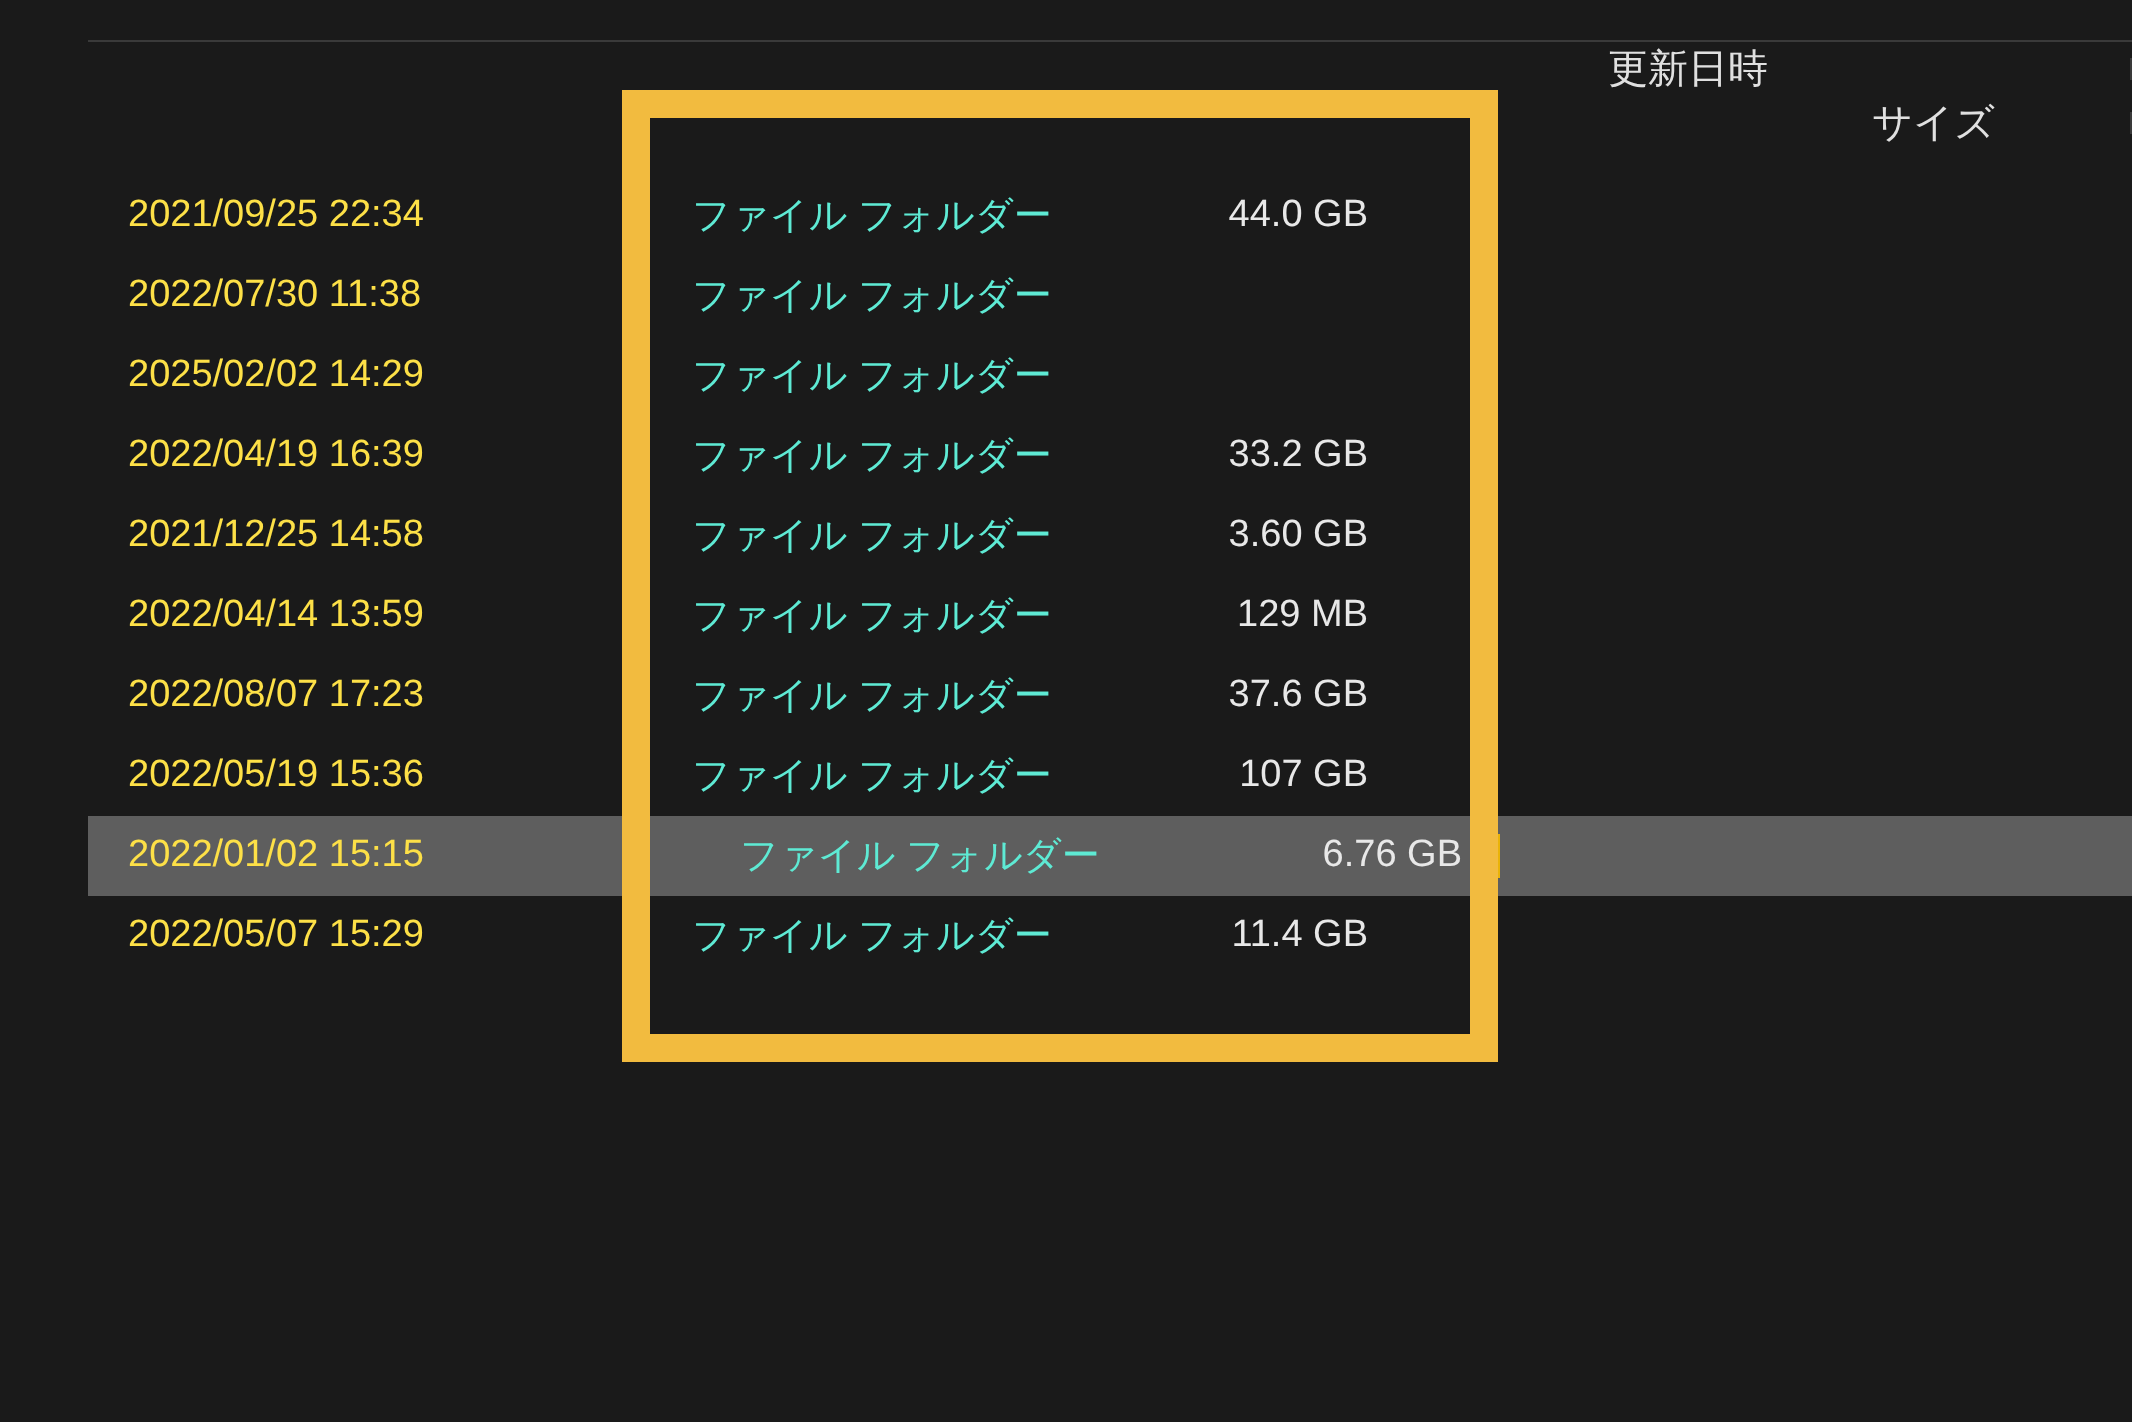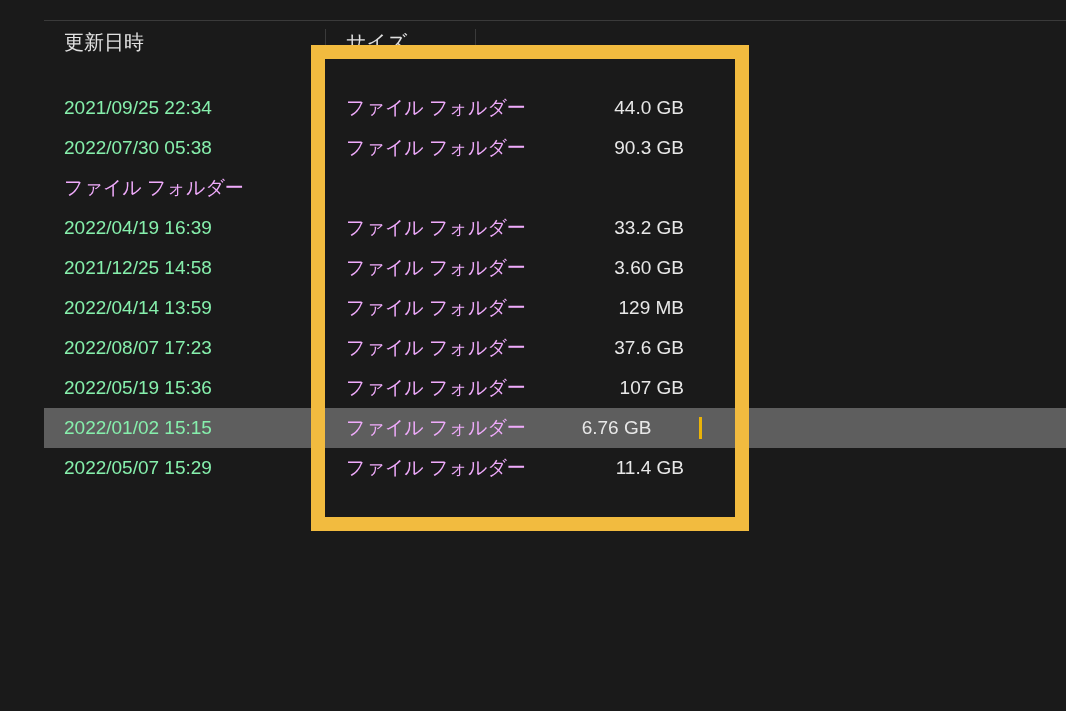--- a/index.html
+++ b/index.html
@@ -19,20 +19,21 @@
       padding-top: 20px;
       padding-left: 44px;
       position: relative;
     }
     .header {
       display: flex;
       border-top: 1px solid #3a3a3a;
       height: 44px;
       align-items: flex-end;
       position: relative;
+      flex-direction: column;
     }
     .header-cell {
       padding-left: 20px;
       font-size: 20px;
       color: #e0e0e0;
       position: relative;
       height: 100%;
       display: flex;
       align-items: center;
     }
@@ -58,34 +59,34 @@
       margin-top: 24px;
     }
     .row {
       display: flex;
       height: 40px;
       align-items: center;
       font-size: 19px;
     }
     .row.selected {
       background: #5e5e5e;
+      gap: 24px;
     }
     .row.selected .cell-size {
-      border-right: 3px solid #eab308;
-      text-align: center;
+      border-right: 1px solid #eab308;
     }
     .cell-date {
       width: 282px;
       padding-left: 20px;
-      color: #86efac;
+      color: #fde047;
     }
     .cell-type {
       width: 226px;
       padding-left: 20px;
-      color: #f0abfc;
+      color: #5eead4;
       white-space: nowrap;
     }
     .cell-size {
       width: 150px;
       padding-right: 18px;
       text-align: right;
       color: #e8e8e8;
     }
     .highlight-box {
       position: absolute;
@@ -105,25 +106,25 @@
     <div class="header-cell col-date">更新日時</div>
     <div class="header-cell col-size">サイズ</div>
   </div>
   <div class="rows">
       <div class="row">
         <div class="cell-date">2021/09/25 22:34</div>
         <div class="cell-type">ファイル フォルダー</div>
         <div class="cell-size">44.0 GB</div>
       </div>
       <div class="row">
-        <div class="cell-date">2022/07/30 05:38</div>
+        <div class="cell-date">2022/07/30 11:38</div>
         <div class="cell-type">ファイル フォルダー</div>
-        <div class="cell-size">90.3 GB</div>
       </div>
       <div class="row">
+        <div class="cell-date">2025/02/02 14:29</div>
         <div class="cell-type">ファイル フォルダー</div>
       </div>
       <div class="row">
         <div class="cell-date">2022/04/19 16:39</div>
         <div class="cell-type">ファイル フォルダー</div>
         <div class="cell-size">33.2 GB</div>
       </div>
       <div class="row">
         <div class="cell-date">2021/12/25 14:58</div>
         <div class="cell-type">ファイル フォルダー</div>

